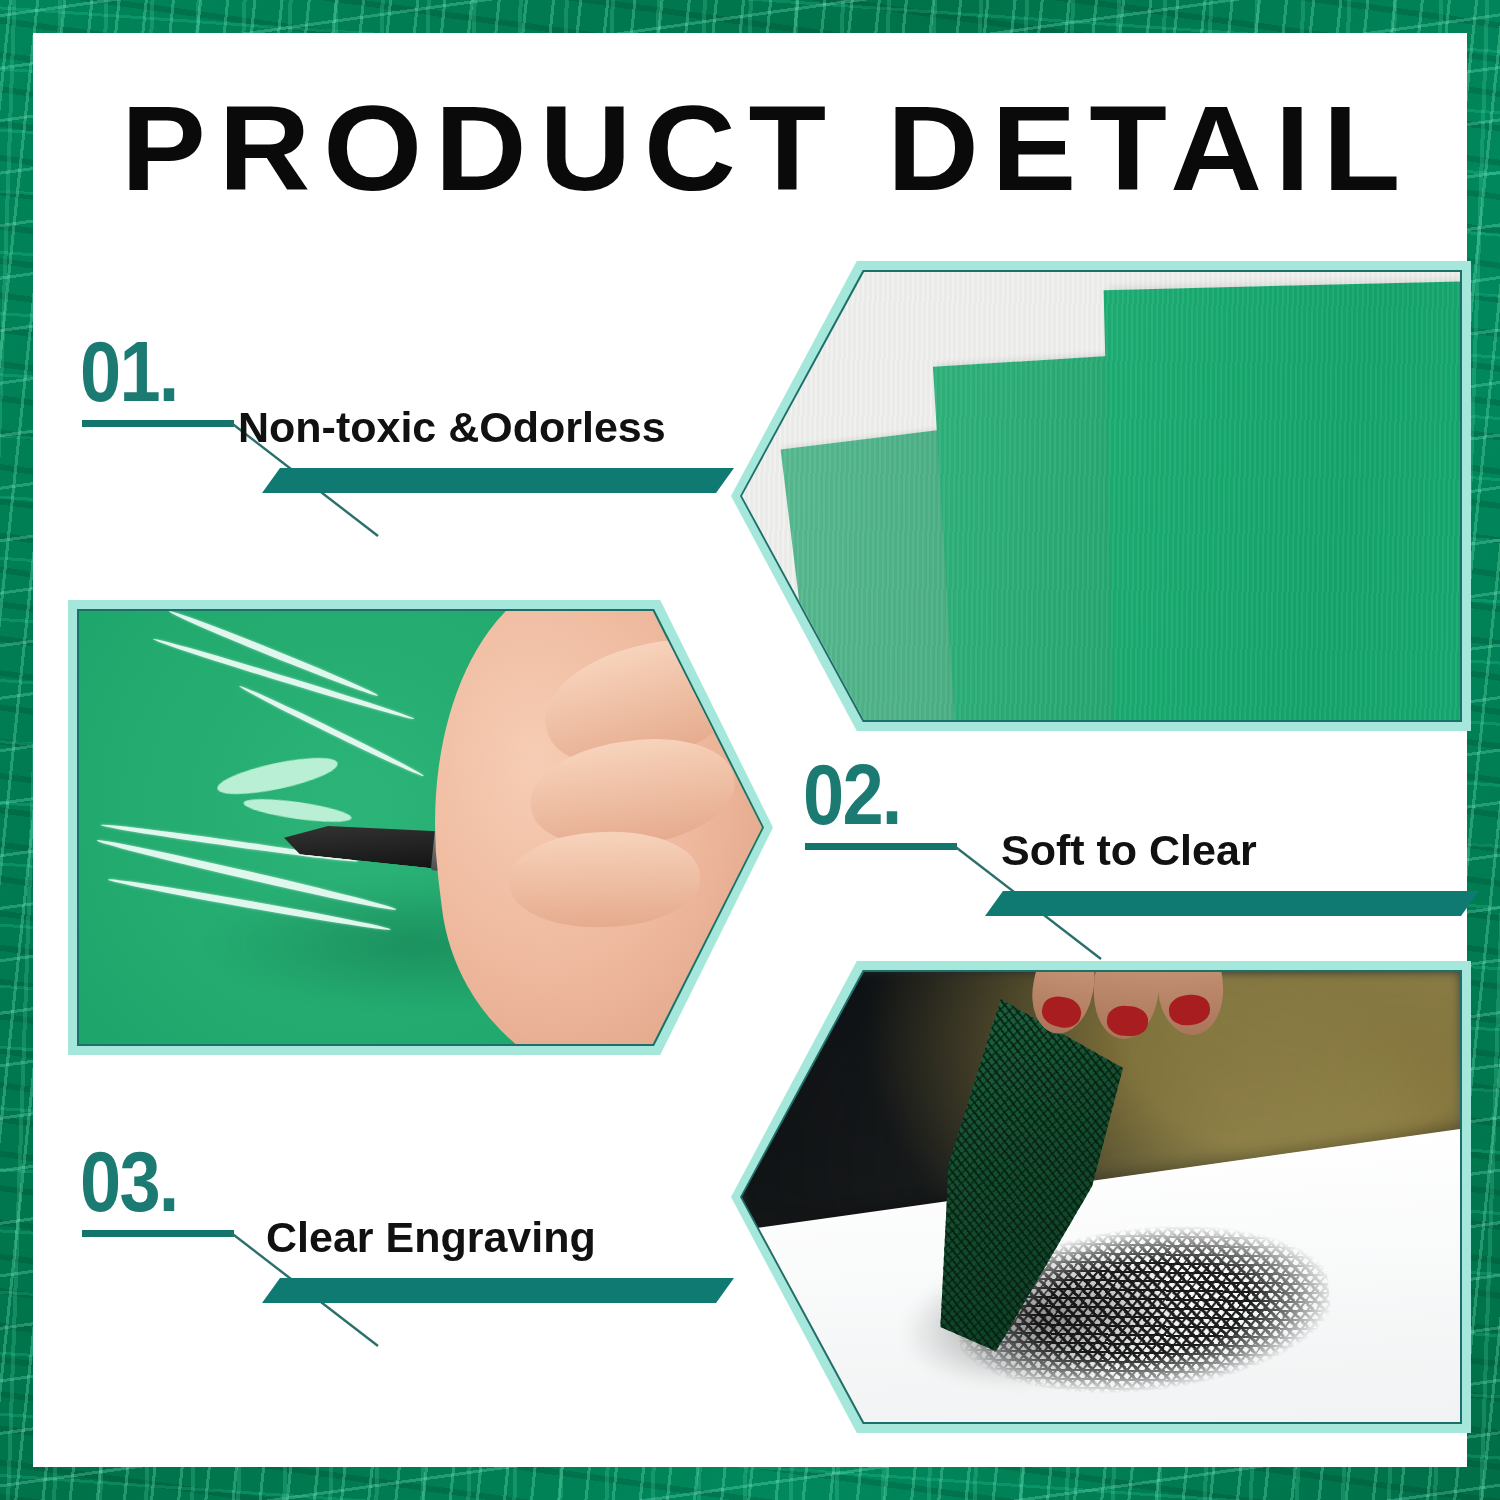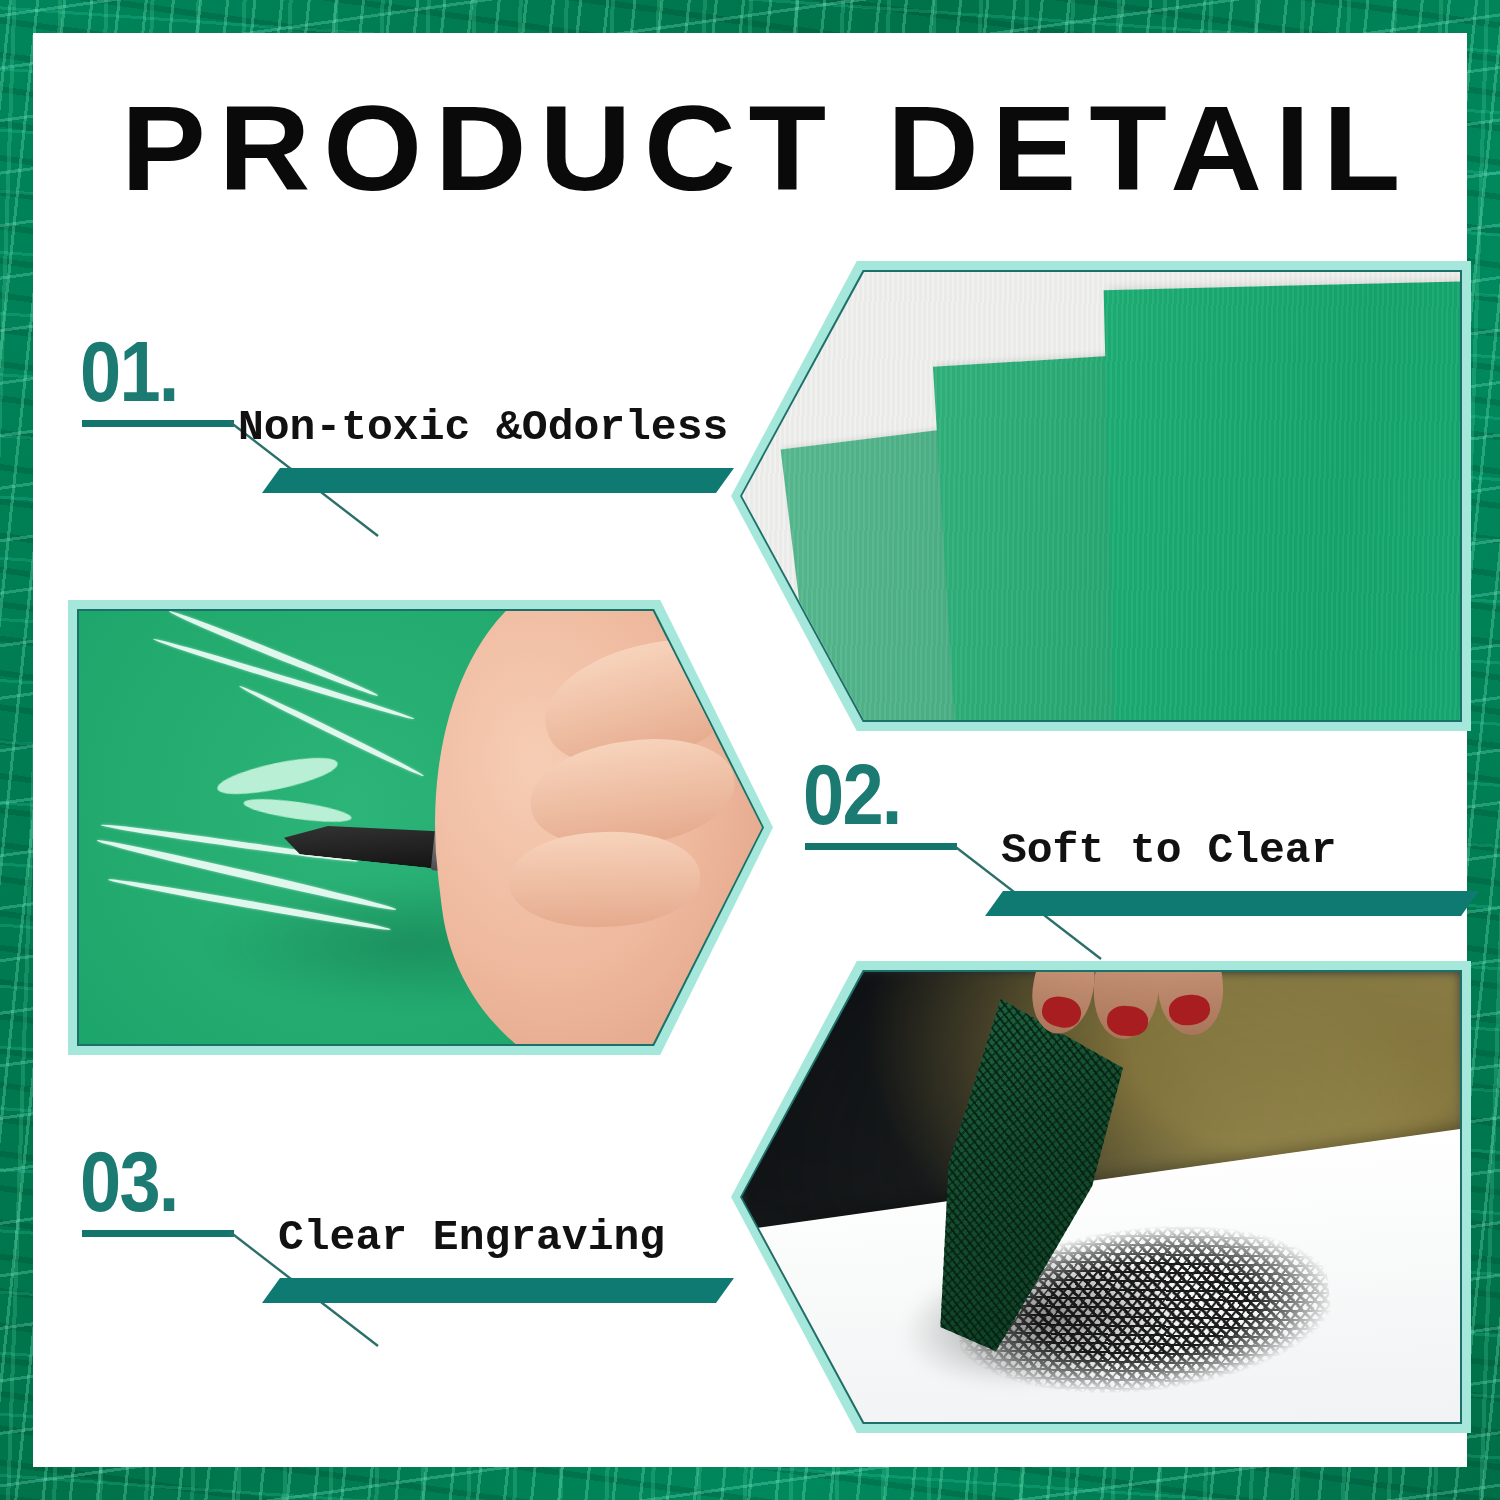--- a/index.html
+++ b/index.html
@@ -44,21 +44,21 @@
     position:absolute;left:0;top:0;
     font-family:"Liberation Sans Narrow","Liberation Sans",sans-serif;
     font-weight:bold;font-size:86px;color:#1b7a72;
     letter-spacing:-2px;line-height:1;
     transform:scaleX(.86);transform-origin:left top;
   }
   .step .numrule{position:absolute;left:2px;top:92px;width:152px;height:7px;background:#14756d;}
   .step .diag{position:absolute;left:150px;top:92px;width:150px;height:118px;}
   .step .caption{
     position:absolute;
-    font-family:Liberation Mono, monospace;
+    font-family:Liberation Sans, sans-serif;
     font-weight:bold;color:#111111;
     white-space:nowrap;line-height:1;text-align:center;
   }
   .step .bar{position:absolute;height:25px;background:#0e7a72;}
   .bar.slant{clip-path:polygon(18px 0,100% 0,calc(100% - 18px) 100%,0 100%);}
 
   
   .panel{position:absolute;overflow:hidden;}
   .panel .mint{position:absolute;inset:0;background:#a6e7dc;}
   .panel .line{position:absolute;inset:0;background:#1d6f6a;}
@@ -248,18 +248,18 @@
         </div>
       </div>
     </div>
 
     <div class="step" style="left:47px;top:1105px;">
       <div class="num">03.</div>
       <div class="numrule"></div>
       <svg class="diag" viewBox="0 0 150 118" preserveAspectRatio="none">
         <line x1="0" y1="2" x2="148" y2="116" stroke="#2a6f6a" stroke-width="2.4"></line>
       </svg>
-      <div class="caption" style="left:198px;top:78px;font-size:43px;">Clear Engraving</div>
+      <div class="caption" style="left:186px;top:78px;font-size:43px;">Clear Engraving</div>
       <div class="bar slant" style="left:182px;top:140px;width:472px;"></div>
     </div>
 
   </div>
 </div>
 
 </body></html>

